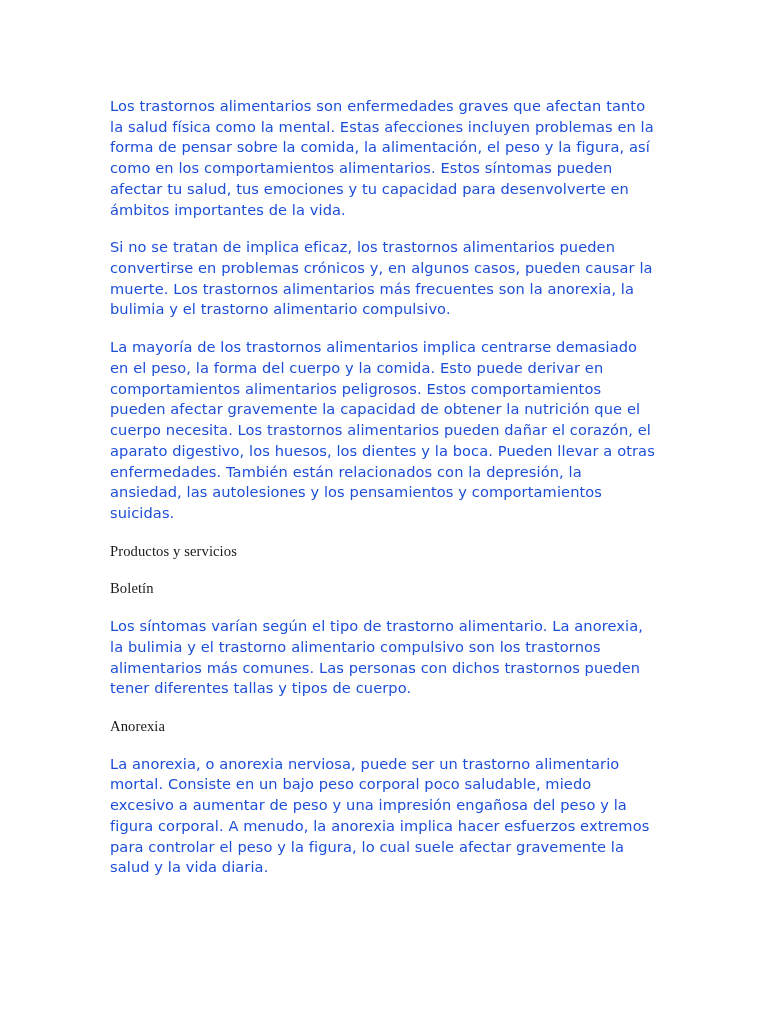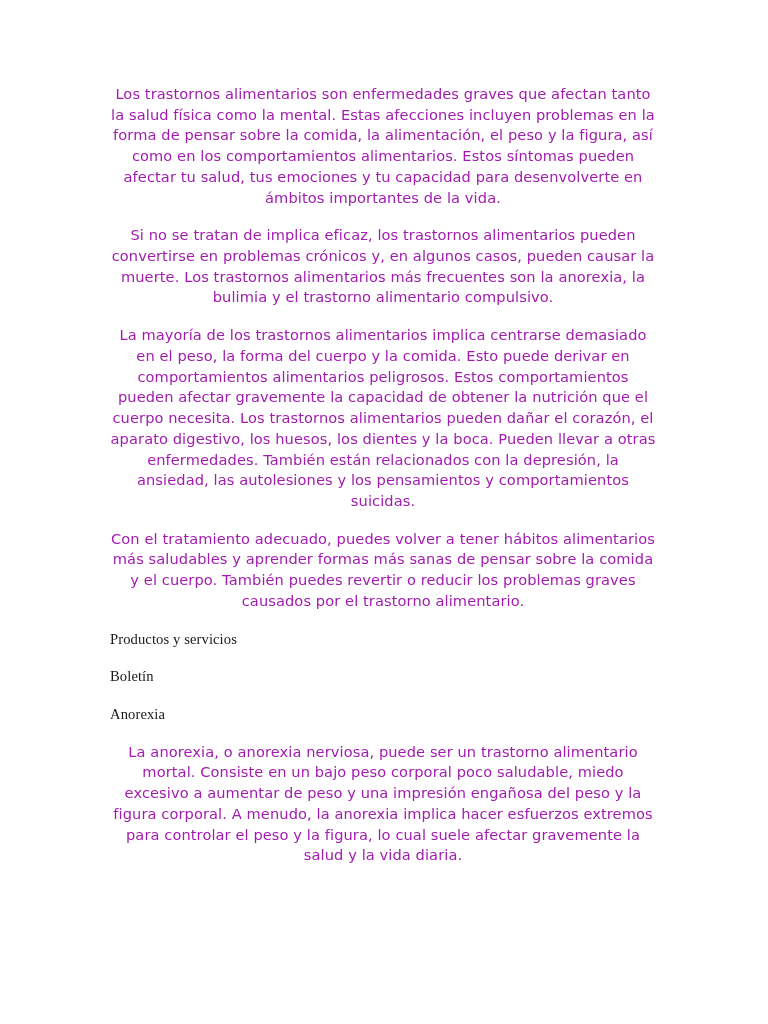--- a/index.html
+++ b/index.html
@@ -18,25 +18,25 @@
     box-sizing: border-box;
     width: 768px;
     min-height: 1024px;
     padding: 80px 112px 40px 110px;
     background: #ffffff;
   }
   .doc-body {
     display: block;
   }
   p.para {
-    margin: 4px 0 17px 0;
+    margin: 16px 0 17px 0;
     font-size: 14.6px;
     line-height: 1.42;
-    color: #a21caf;
-    text-align: center;
+    color: #1d4ed8;
+    text-align: left;
     letter-spacing: 0.1px;
   }
   p.para:last-child {
     margin-bottom: 0;
   }
   p.short {
     margin: 0 0 17px 0;
     font-size: 14.6px;
     line-height: 1.42;
     color: #1a1a1a;
@@ -49,27 +49,27 @@
 
 <div class="page">
   <div class="doc-body">
 
     <p class="para">Los trastornos alimentarios son enfermedades graves que afectan tanto la salud física como la mental. Estas afecciones incluyen problemas en la forma de pensar sobre la comida, la alimentación, el peso y la figura, así como en los comportamientos alimentarios. Estos síntomas pueden afectar tu salud, tus emociones y tu capacidad para desenvolverte en ámbitos importantes de la vida.</p>
 
     <p class="para">Si no se tratan de implica eficaz, los trastornos alimentarios pueden convertirse en problemas crónicos y, en algunos casos, pueden causar la muerte. Los trastornos alimentarios más frecuentes son la anorexia, la bulimia y el trastorno alimentario compulsivo.</p>
 
     <p class="para">La mayoría de los trastornos alimentarios implica centrarse demasiado en el peso, la forma del cuerpo y la comida. Esto puede derivar en comportamientos alimentarios peligrosos. Estos comportamientos pueden afectar gravemente la capacidad de obtener la nutrición que el cuerpo necesita. Los trastornos alimentarios pueden dañar el corazón, el aparato digestivo, los huesos, los dientes y la boca. Pueden llevar a otras enfermedades. También están relacionados con la depresión, la ansiedad, las autolesiones y los pensamientos y comportamientos suicidas.</p>
 
-    <p class="para">Con el tratamiento adecuado, puedes volver a tener hábitos alimentarios más saludables y aprender formas más sanas de pensar sobre la comida y el cuerpo. También puedes revertir o reducir los problemas graves causados por el trastorno alimentario.</p>
 
     <p class="short">Productos y servicios</p>
 
 
 
     <p class="short">Boletín</p>
 
+    <p class="para">Los síntomas varían según el tipo de trastorno alimentario. La anorexia, la bulimia y el trastorno alimentario compulsivo son los trastornos alimentarios más comunes. Las personas con dichos trastornos pueden tener diferentes tallas y tipos de cuerpo.</p>
 
     <p class="short">Anorexia</p>
 
     <p class="para">La anorexia, o anorexia nerviosa, puede ser un trastorno alimentario mortal. Consiste en un bajo peso corporal poco saludable, miedo excesivo a aumentar de peso y una impresión engañosa del peso y la figura corporal. A menudo, la anorexia implica hacer esfuerzos extremos para controlar el peso y la figura, lo cual suele afectar gravemente la salud y la vida diaria.</p>
 
   </div>
 </div>
 
 </body></html>

